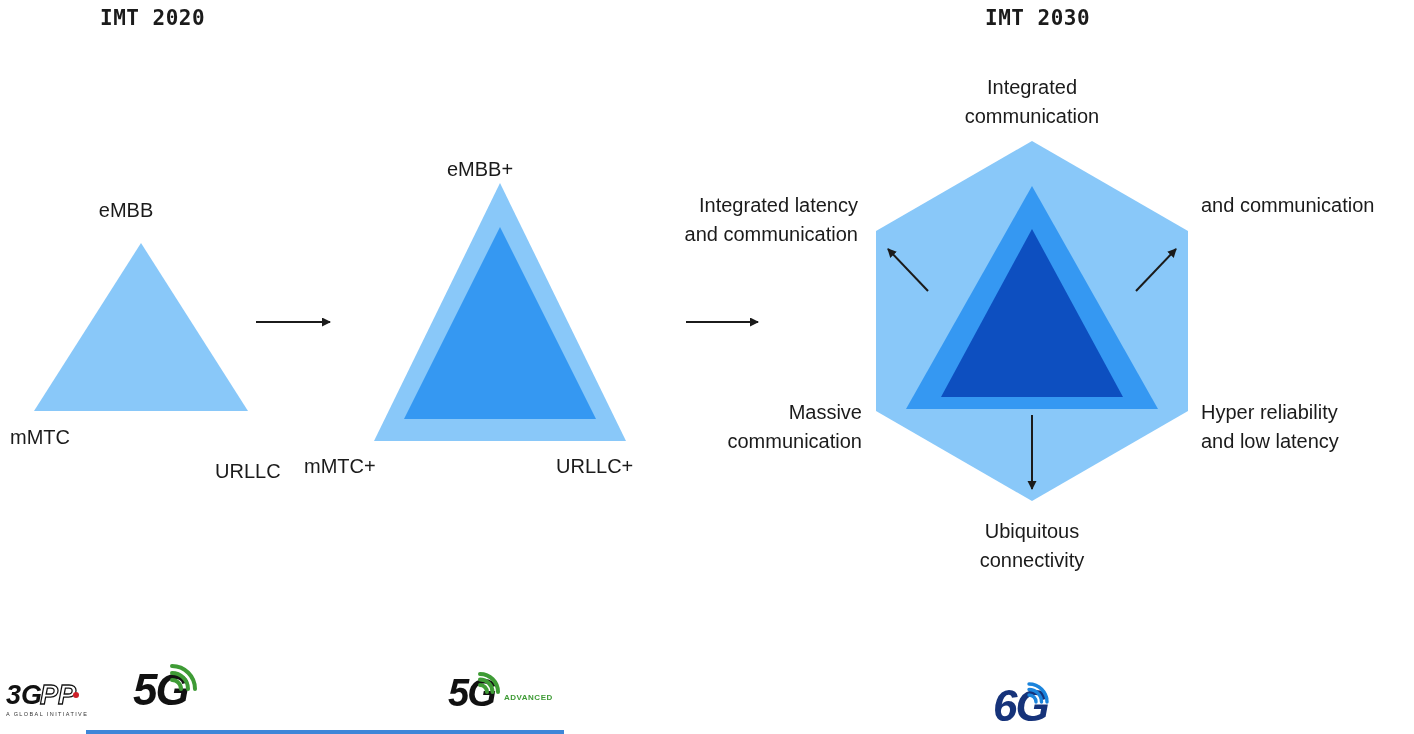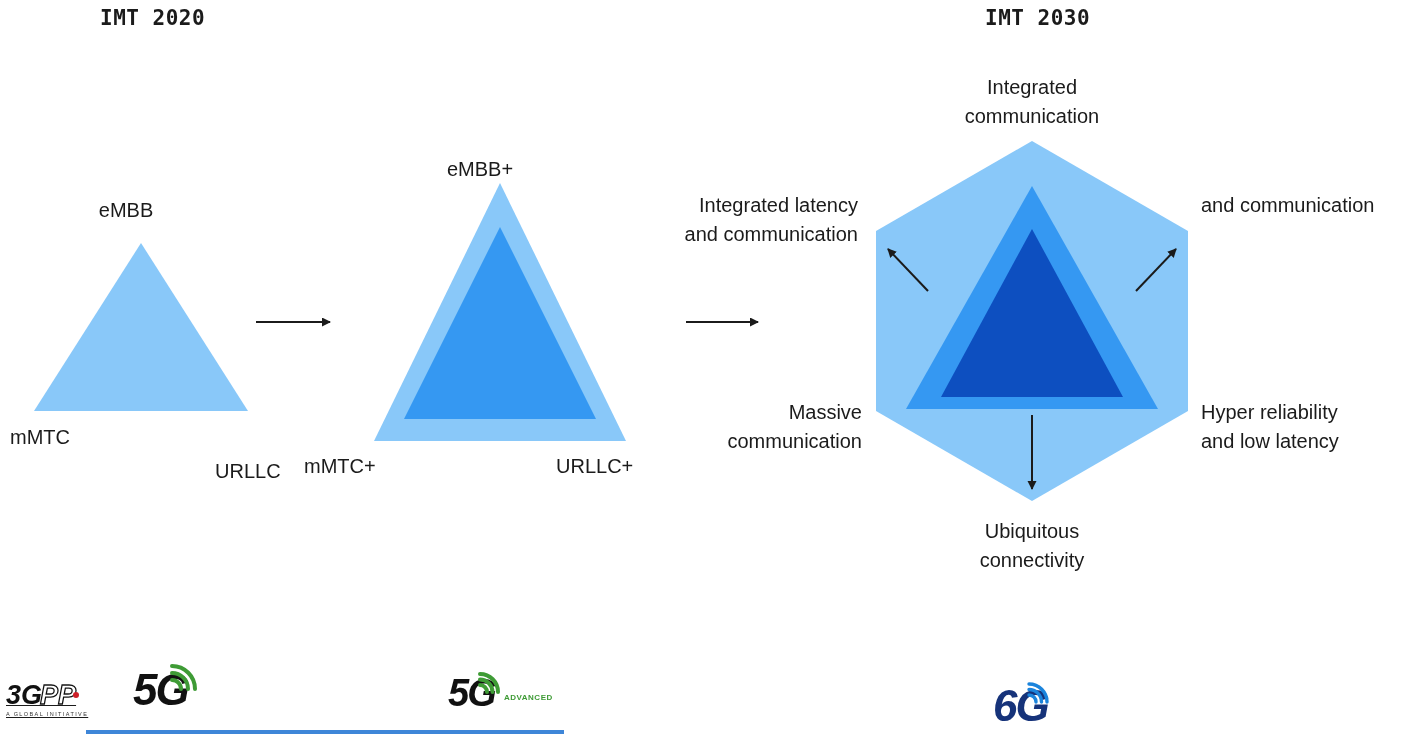--- a/index.html
+++ b/index.html
@@ -121,21 +121,21 @@
   <div class="lbl center" style="left:912px;top:517px;width:240px;">
     <div>Ubiquitous</div>
     <div>connectivity</div>
   </div>
 
   <div class="lbl" style="left:1201px;top:398px;">
     <div>Hyper reliability</div>
     <div>and low latency</div>
   </div>
 
-  <div class="logo logo-3gpp" style="left:6px;top:682px;text-decoration:underline;">
+  <div class="logo logo-3gpp" style="left:6px;top:682px;">
     <div class="gpp-row">
       <span class="gpp-solid">3G</span><span class="gpp-outline">PP</span><span class="gpp-dot"></span>
     </div>
     <div class="gpp-tagline">A GLOBAL INITIATIVE</div>
   </div>
 
   <div class="logo logo-5g" style="left:133px;top:668px;">
     <span class="logo-text">5G</span>
     <svg class="waves green" width="30" height="30" viewBox="0 0 30 30">
       <path d="M 11 28 A 9 9 0 0 0 2 19"></path>

